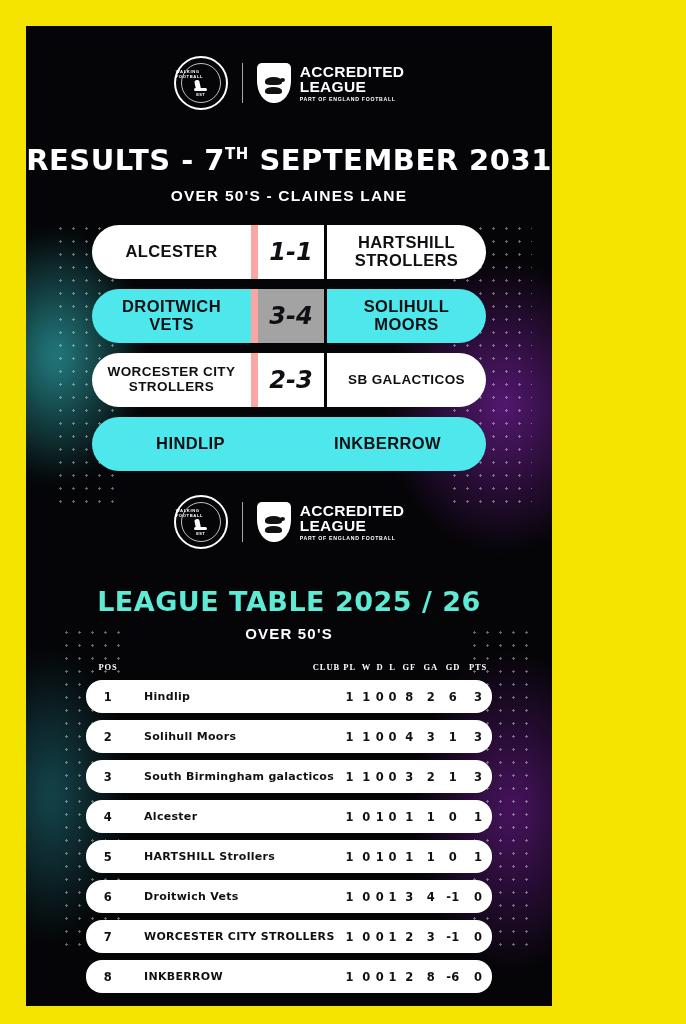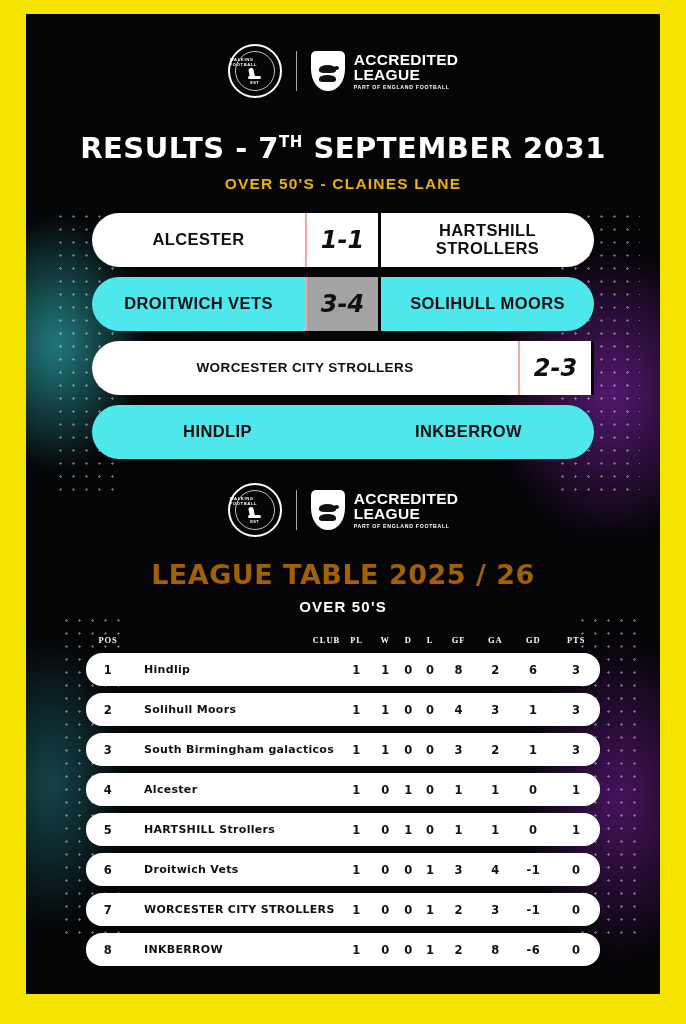--- a/index.html
+++ b/index.html
@@ -4,22 +4,22 @@
 <style>
   * { box-sizing: border-box; margin: 0; padding: 0; }
   html, body {
     width: 686px; height: 1024px;
     background: #F5E400;
     font-family: "Liberation Sans", sans-serif;
     overflow: hidden;
   }
   .poster {
     position: absolute;
-    left: 26px; top: 14px;
-    width: 634px; height: 980px;
+    left: 26px; top: 26px;
+    width: 526px; height: 980px;
     background: #050507;
     overflow: hidden;
   }
   
   .glow-teal {
     position: absolute; left: -60px; top: 200px;
     width: 180px; height: 260px;
     background: radial-gradient(ellipse at center, rgba(60,225,230,0.55), rgba(60,225,230,0) 70%);
     filter: blur(8px);
     pointer-events: none;
@@ -125,21 +125,21 @@
     color: #fff;
     font-size: 29px;
     font-weight: 900;
     letter-spacing: 0.5px;
     margin-top: 33px;
     font-family: "DejaVu Sans", sans-serif;
   }
   h1.results-title sup { font-size: 15px; vertical-align: super; margin-top: 48px; }
   .subtitle {
     text-align: center;
-    color: #eab308;
+    color: #ffffff;
     font-size: 15.5px;
     font-weight: 800;
     letter-spacing: 1.2px;
     margin-top: 10px;
   }
 
   .fixtures { margin-top: 20px; padding: 0 66px; position: relative; z-index: 3; }
   .fixture {
     display: flex; align-items: stretch;
     height: 54px;
@@ -160,38 +160,38 @@
   .fx-home { border-radius: 27px 0 0 27px; }
   .fx-away { border-radius: 0 27px 27px 0; }
   .fx-score {
     width: 76px;
     display: flex; align-items: center; justify-content: center;
     font-size: 24px;
     font-weight: 900;
     font-style: italic;
     color: #101014;
     background: #fff;
-    border-left: 2px solid #fca5a5;
+    border-left: 7px solid #fca5a5;
     border-right: 3px solid #050507;
     font-family: "DejaVu Sans", sans-serif;
   }
   .fixture.white .fx-home, .fixture.white .fx-away { background: #ffffff; }
   .fixture.teal .fx-home, .fixture.teal .fx-away { background: #4EE8EC; }
   .fixture.teal .fx-score { background: #a3a3a3; }
   .fx-small { font-size: 13.5px; }
 
   .mid-lockup { margin-top: 24px; }
 
   h2.league-title {
     text-align: center;
-    color: #a16207;
+    color: #5eead4;
     font-size: 27px;
     font-weight: 900;
     letter-spacing: .5px;
-    margin-top: 22px;
+    margin-top: 37px;
     font-family: "DejaVu Sans", sans-serif;
   }
   .league-sub {
     text-align: center;
     color: #fff;
     font-size: 15px;
     font-weight: 800;
     letter-spacing: 1.2px;
     margin-top: 8px;
   }
@@ -288,20 +288,21 @@
 
     <div class="fixture teal">
       <div class="fx-home">DROITWICH VETS</div>
       <div class="fx-score">3-4</div>
       <div class="fx-away">SOLIHULL MOORS</div>
     </div>
 
     <div class="fixture white">
       <div class="fx-home fx-small">WORCESTER CITY STROLLERS</div>
       <div class="fx-score">2-3</div>
+      <div class="fx-away fx-small">SB GALACTICOS</div>
     </div>
 
     <div class="fixture teal">
       <div class="fx-home">HINDLIP</div>
       <div class="fx-away">INKBERROW</div>
     </div>
 
   </div>
 
   <div class="lockup mid-lockup">

